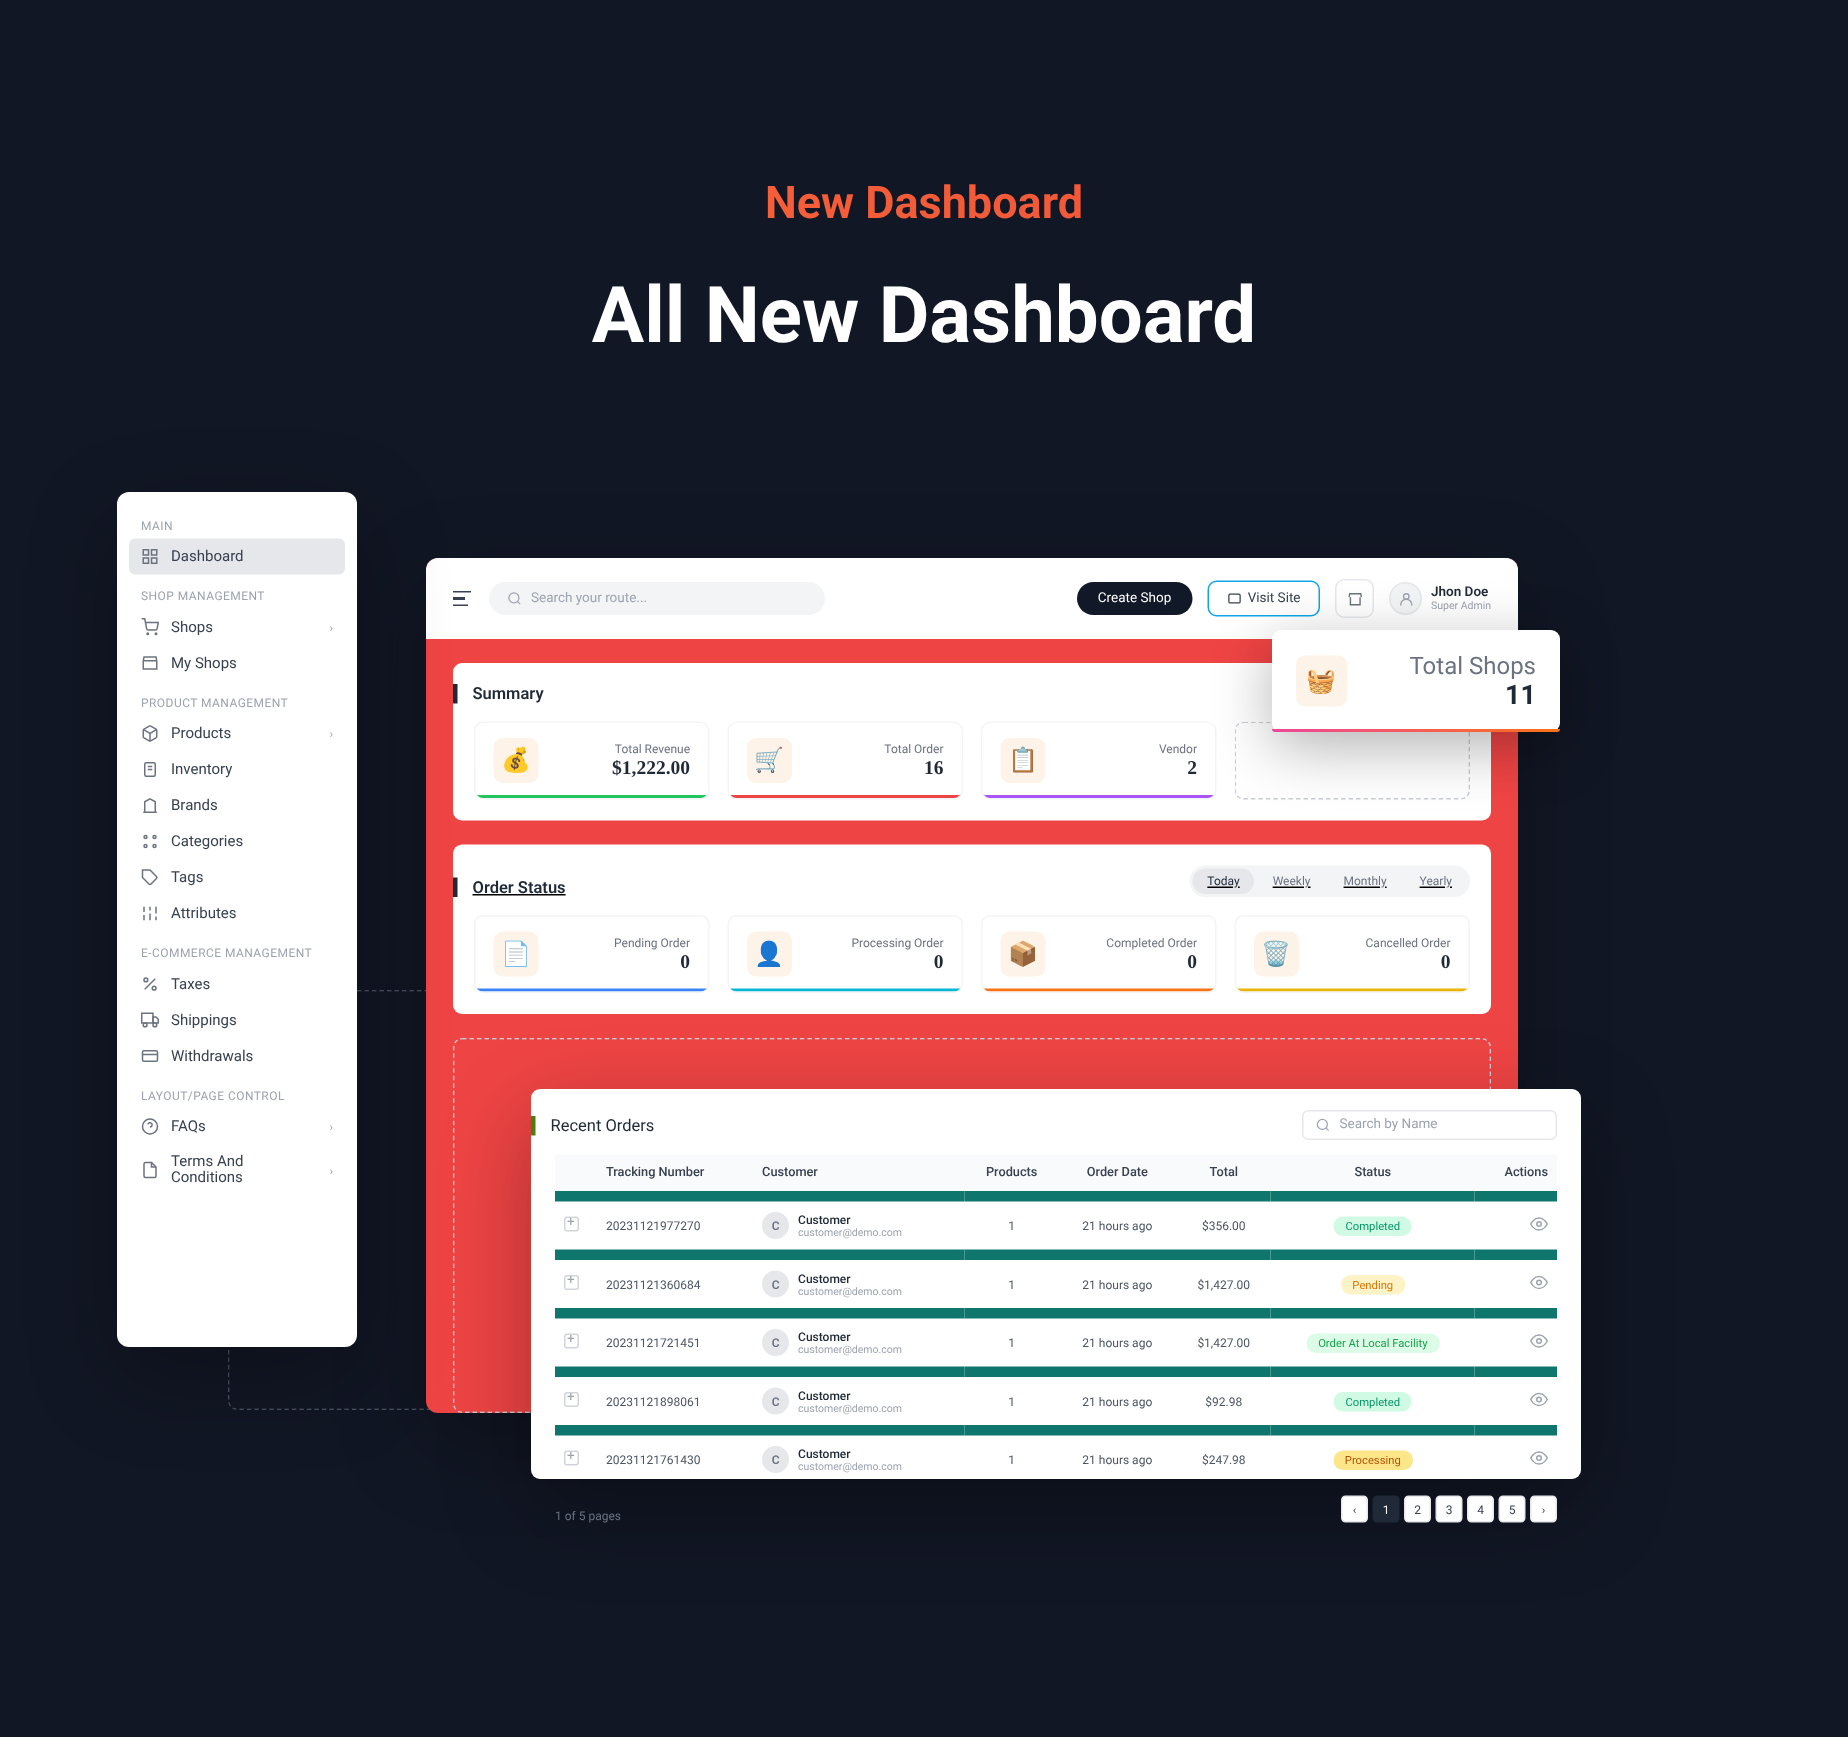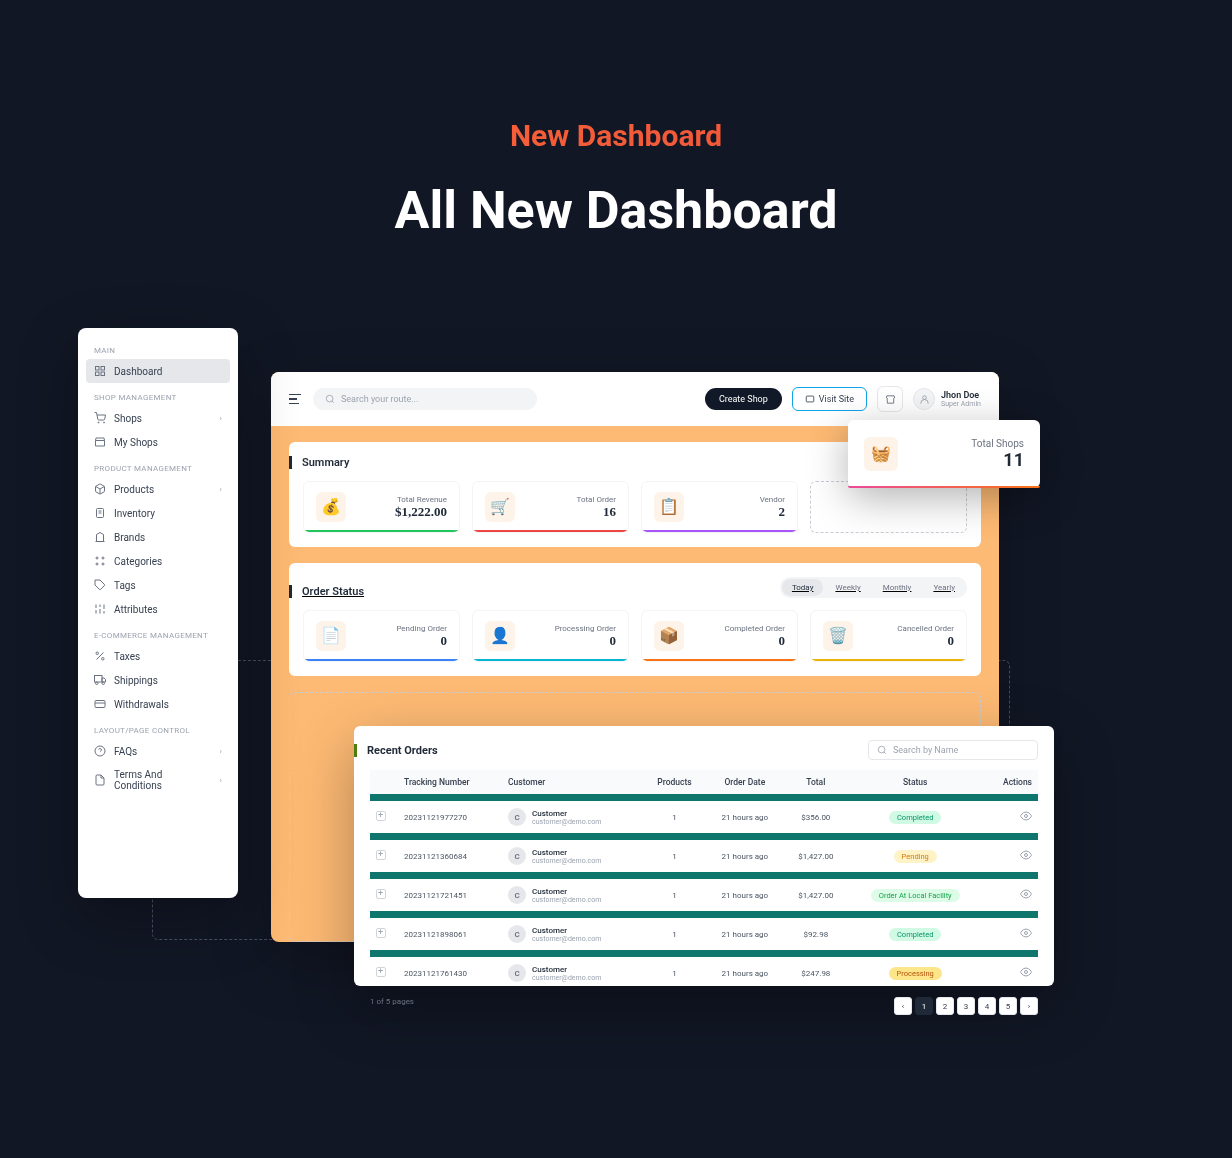--- a/index.html
+++ b/index.html
@@ -12,21 +12,21 @@
 .sidebar { position: absolute; left: 78px; top: 328px; width: 160px; height: 570px; background: #fff; border-radius: 8px; box-shadow: 0 20px 60px rgba(0,0,0,.3); padding: 14px 8px; font-size: 10px; z-index: 10; }
 .sb-heading { font-size: 8px; font-weight: 400; color: #9ca3af; letter-spacing: .3px; padding: 4px 8px; margin-top: 6px; }
 .sb-heading:first-child { margin-top: 0; }
 .sb-item { display: flex; align-items: center; gap: 8px; padding: 6px 8px; color: #374151; border-radius: 4px; cursor: pointer; position: relative; }
 .sb-item.active { background: #e5e7eb; }
 .sb-item .chev { margin-left: auto; color: #9ca3af; font-size: 8px; }
 .sb-ico { width: 12px; height: 12px; display: flex; align-items: center; justify-content: center; color: #6b7280; }
 .sb-ico svg { width: 12px; height: 12px; }
 
 
-.dash { position: absolute; left: 271px; top: 372px; width: 728px; height: 570px; background: #fdba74; border-radius: 8px; box-shadow: 0 20px 60px rgba(0,0,0,.25); overflow: hidden; }
+.dash { position: absolute; left: 284px; top: 372px; width: 728px; height: 570px; background: #ef4444; border-radius: 8px; box-shadow: 0 20px 60px rgba(0,0,0,.25); overflow: hidden; }
 .dash-top { display: flex; align-items: center; gap: 10px; padding: 14px 18px; background: #fff; }
 .topbar-menu { width: 14px; height: 14px; display:flex; flex-direction:column; justify-content:space-around; }
 .topbar-menu span{ height:1.5px; background:#374151; display:block; }
 .topbar-menu span:nth-child(1){width:12px}.topbar-menu span:nth-child(2){width:8px}.topbar-menu span:nth-child(3){width:10px}
 .search-box { flex: 0 0 224px; display: flex; align-items: center; gap: 6px; background: #f3f4f6; border-radius: 16px; padding: 6px 12px; font-size: 9px; color: #9ca3af; }
 .search-box svg { width: 10px; height: 10px; }
 .top-spacer{flex:1}
 .btn-dark { background: #111827; color: #fff; font-size: 9px; padding: 6px 14px; border-radius: 14px; border: none; cursor: pointer; }
 .btn-light { background: #fff; border: 1px solid #0ea5e9; font-size: 9px; padding: 6px 12px; border-radius: 6px; display:flex;align-items:center;gap:4px; cursor:pointer; color:#374151;justify-content:flex-end;}
 .btn-icon { width: 26px; height: 26px; border: 1px solid #e5e7eb; border-radius: 6px; display:flex;align-items:center;justify-content:center; cursor:pointer; background:#fff;}
@@ -58,27 +58,27 @@
 .card-header-flex{display:flex;align-items:flex-end;justify-content:space-between;margin-bottom:12px;text-decoration:underline;}
 .card-header-flex .card-title{margin-bottom:0;}
 
 .dashed-area{margin:0 18px;border:1px dashed #c8ccd4;border-radius:6px;height:250px;}
 
 
 .float-card{position:absolute;left:848px;top:420px;width:192px;height:68px;background:#fff;border-radius:6px;box-shadow:0 10px 40px rgba(0,0,0,.3);display:flex;align-items:center;padding:12px 16px;z-index:20;}
 .float-card::after{content:'';position:absolute;left:0;right:0;bottom:0;height:2px;background:linear-gradient(90deg,#ec4899,#f97316);border-radius:0 0 6px 6px;}
 .float-card .mico{width:34px;height:34px;background:#fef3e8;border-radius:6px;display:flex;align-items:center;justify-content:center;}
 .float-card .mtxt{margin-left:auto;text-align:right;}
-.float-card .mlabel{font-size:10px;color:#6b7280;}
+.float-card .mlabel{font-size:16px;color:#6b7280;}
 .float-card .mval{font-size:18px;font-weight:700;color:#1f2937;}
 
 
 .orders{position:absolute;left:354px;top:726px;width:700px;height:260px;background:#fff;border-radius:6px;box-shadow:0 20px 60px rgba(0,0,0,.3);padding:14px 16px 10px;z-index:15;}
 .orders-head{display:flex;align-items:center;justify-content:space-between;margin-bottom:10px;}
-.orders-title{font-size:11px;font-weight:700;color:#1f2937;border-left:3px solid #4d7c0f;padding-left:10px;margin-left:-16px;}
+.orders-title{font-size:11px;font-weight:400;color:#1f2937;border-left:3px solid #4d7c0f;padding-left:10px;margin-left:-16px;}
 .orders-search{display:flex;align-items:center;gap:6px;border:1px solid #e5e7eb;border-radius:4px;padding:4px 8px;font-size:9px;color:#9ca3af;width:170px;}
 .orders-search svg{width:10px;height:10px}
 
 table{width:100%;border-collapse:collapse;font-size:8px;}
 thead th{text-align:left;font-weight:500;color:#374151;background:#f9fafb;padding:7px 6px;font-size:8.5px;}
 thead th:nth-child(1){width:28px}
 thead th.center,tbody td.center{text-align:center}
 thead th.right,tbody td.right{text-align:right}
 tbody td{padding:7px 6px;border-top:7px solid #0f766e;color:#4b5563;vertical-align:middle;}
 .chk{width:10px;height:10px;border:1px solid #d1d5db;border-radius:2px;display:inline-block;position:relative;}
@@ -88,21 +88,21 @@
 .cust-name{font-size:8px;color:#1f2937;font-weight:500}
 .cust-email{font-size:7px;color:#9ca3af}
 .badge{display:inline-block;padding:2px 8px;border-radius:8px;font-size:7.5px;}
 .b-completed{background:#d1fae5;color:#059669}
 .b-pending{background:#fef3c7;color:#d97706}
 .b-local{background:#dcfce7;color:#16a34a}
 .b-processing{background:#fde68a;color:#b45309}
 .eye{color:#9ca3af;cursor:pointer;}
 .eye svg{width:12px;height:12px}
 
-.orders-foot{display:flex;align-items:flex-start;justify-content:space-between;margin-top:8px;font-size:8px;color:#6b7280;}
+.orders-foot{display:flex;align-items:flex-end;justify-content:space-between;margin-top:8px;font-size:8px;color:#6b7280;}
 .pager{display:flex;gap:3px;}
 .pager span{width:18px;height:18px;display:flex;align-items:center;justify-content:center;border:1px solid #e5e7eb;border-radius:3px;font-size:8px;cursor:pointer;background:#fff;color:#374151;}
 .pager span.active{background:#1f2937;color:#fff;border-color:#1f2937;}
 
 .dashed-bg{position:absolute;border:1px dashed #4a5164;border-radius:6px;}
 .dashed-1{left:152px;top:660px;width:858px;height:280px;}
 
 
 .emico{font-size:16px;line-height:1;}
 </style>

